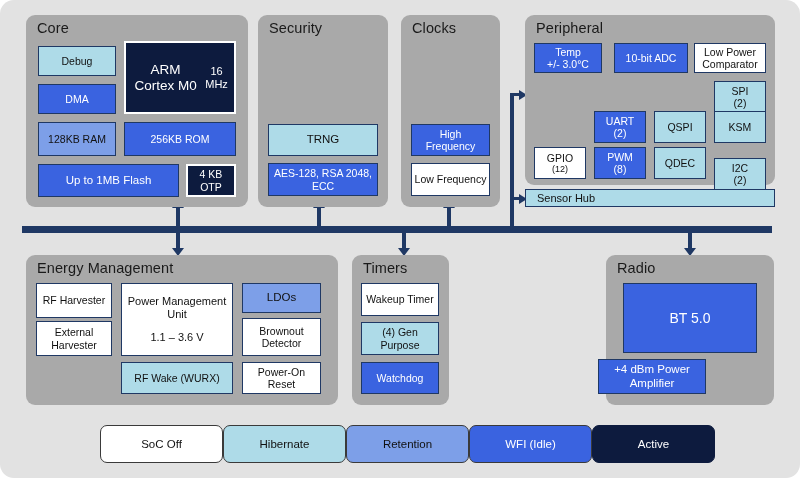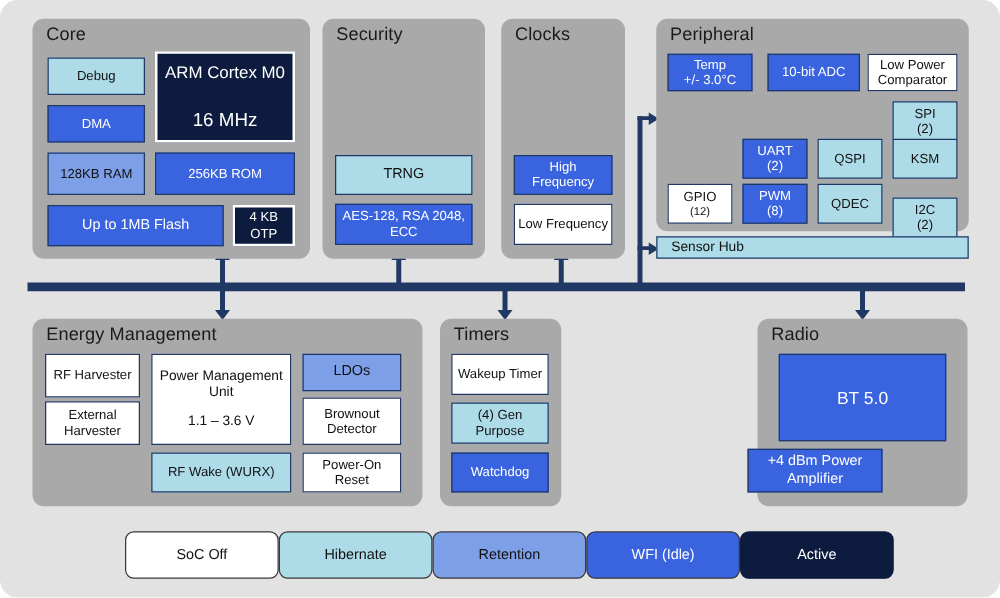--- a/index.html
+++ b/index.html
@@ -68,23 +68,23 @@
   <div class="bus" style="left:510px;top:93px;width:12px;height:3px;"></div>
   <div class="arrow-rt" style="left:519px;top:90px;"></div>
   <div class="bus" style="left:510px;top:197px;width:12px;height:3px;"></div>
   <div class="arrow-rt" style="left:519px;top:194px;"></div>
 
   <div class="panel" style="left:26px;top:15px;width:222px;height:192px;">
     <div class="panel-title">Core</div>
   </div>
   <div class="blk c-wfi" style="left:38px;top:84px;width:78px;height:30px;">DMA</div>
   <div class="blk c-hib" style="left:38px;top:46px;width:78px;height:30px;">Debug</div>
-  <div class="blk c-act" style="left:124px;top:41px;width:112px;height:73px;flex-direction:column;justify-content:space-between;padding:7px 3px;">
+  <div class="blk c-act" style="left:124px;top:41px;width:112px;height:73px;justify-content:space-between;padding:7px 3px;">
     <span style="font-size:13.5px;line-height:1.14;">ARM Cortex M0</span>
-    <span style="font-size:15px;">16 MHz</span>
+    <span style="font-size:11px;">16 MHz</span>
   </div>
   <div class="blk c-ret" style="left:38px;top:122px;width:78px;height:34px;">128KB RAM</div>
   <div class="blk c-wfi" style="left:124px;top:122px;width:112px;height:34px;">256KB ROM</div>
   <div class="blk c-wfi" style="left:38px;top:164px;width:141px;height:33px;font-size:11.5px;">Up to 1MB Flash</div>
   <div class="blk c-act" style="left:186px;top:164px;width:50px;height:33px;">4 KB OTP</div>
 
   <div class="panel" style="left:258px;top:15px;width:130px;height:192px;">
     <div class="panel-title">Security</div>
   </div>
   <div class="blk c-hib" style="left:268px;top:124px;width:110px;height:32px;font-size:11.5px;">TRNG</div>

